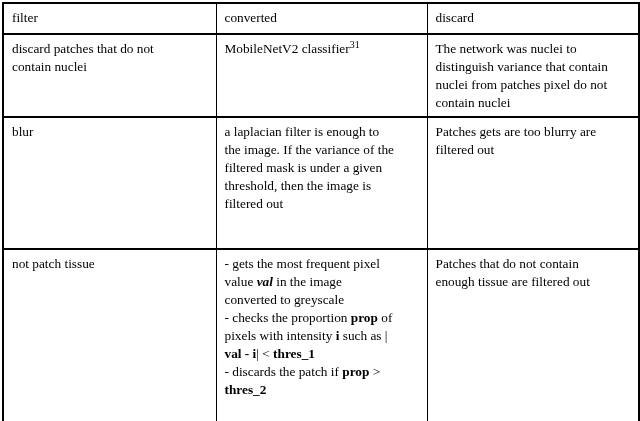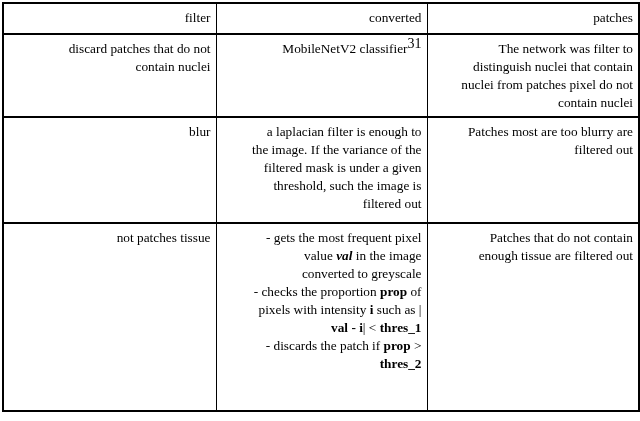--- a/index.html
+++ b/index.html
@@ -17,63 +17,63 @@
     width: 636px;
     margin: 2px;
     border: 2px solid #000000;
   }
   th, td {
     border-top: 2px solid #000000;
     border-bottom: 2px solid #000000;
     border-left: 1px solid #000000;
     border-right: 1px solid #000000;
     vertical-align: top;
-    text-align: right;
+    text-align: left;
     font-weight: normal;
     font-size: 13.3px;
     line-height: 18px;
-    padding: 5px 5px 4px 0;
+    padding: 5px 5px 4px 8px;
     overflow: hidden;
   }
   thead tr { height: 31px; }
   tbody tr:nth-child(1) { height: 76px; margin-left: 48px; }
-  tbody tr:nth-child(2) { height: 106px; }
+  tbody tr:nth-child(2) { height: 132px; }
   tbody tr:nth-child(3) { height: 188px; }
   sup {
-    font-size: 14px;
+    font-size: 10px;
     line-height: 0;
     vertical-align: super;
   }
 </style>
 </head>
 <body style="background: rgb(255, 255, 255); color: rgb(0, 0, 0);">
 
 <table class="filters-table">
   <colgroup>
     <col style="width:213px">
     <col style="width:211px">
     <col style="width:212px">
   </colgroup>
   <thead>
     <tr>
       <th>filter</th>
       <th>converted</th>
-      <th>patches</th>
+      <th>discard</th>
     </tr>
   </thead>
   <tbody>
     <tr>
       <td><span>discard patches that do not</span><br><span>contain nuclei</span></td>
       <td><span>MobileNetV2 classifier</span><sup>31</sup></td>
-      <td><span>The network was filter to</span><br><span>distinguish nuclei that contain</span><br><span>nuclei from patches pixel do not</span><br><span>contain nuclei</span></td>
+      <td><span>The network was nuclei to</span><br><span>distinguish variance that contain</span><br><span>nuclei from patches pixel do not</span><br><span>contain nuclei</span></td>
     </tr>
     <tr>
       <td><span>blur</span></td>
-      <td><span>a laplacian filter is enough to</span><br><span>the image. If the variance of the</span><br><span>filtered mask is under a given</span><br><span>threshold, such the image is</span><br><span>filtered out</span></td>
-      <td><span>Patches most are too blurry are</span><br><span>filtered out</span></td>
+      <td><span>a laplacian filter is enough to</span><br><span>the image. If the variance of the</span><br><span>filtered mask is under a given</span><br><span>threshold, then the image is</span><br><span>filtered out</span></td>
+      <td><span>Patches gets are too blurry are</span><br><span>filtered out</span></td>
     </tr>
     <tr>
-      <td><span>not patches tissue</span></td>
+      <td><span>not patch tissue</span></td>
       <td><span>- gets the most frequent pixel</span><br><span>value </span><span style="font-weight: bold; font-style: italic;">val</span><span> in the image</span><br><span>converted to greyscale</span><br><span>- checks the proportion </span><span style="font-weight: bold;">prop</span><span> of</span><br><span>pixels with intensity </span><span style="font-weight: bold;">i</span><span> such as |</span><br><span style="font-weight: bold;">val - i</span><span>| &lt; </span><span style="font-weight: bold;">thres_1</span><br><span>- discards the patch if </span><span style="font-weight: bold;">prop</span><span> &gt;</span><br><span style="font-weight: bold;">thres_2</span></td>
       <td><span>Patches that do not contain</span><br><span>enough tissue are filtered out</span></td>
     </tr>
   </tbody>
 </table>
 
 </body></html>

